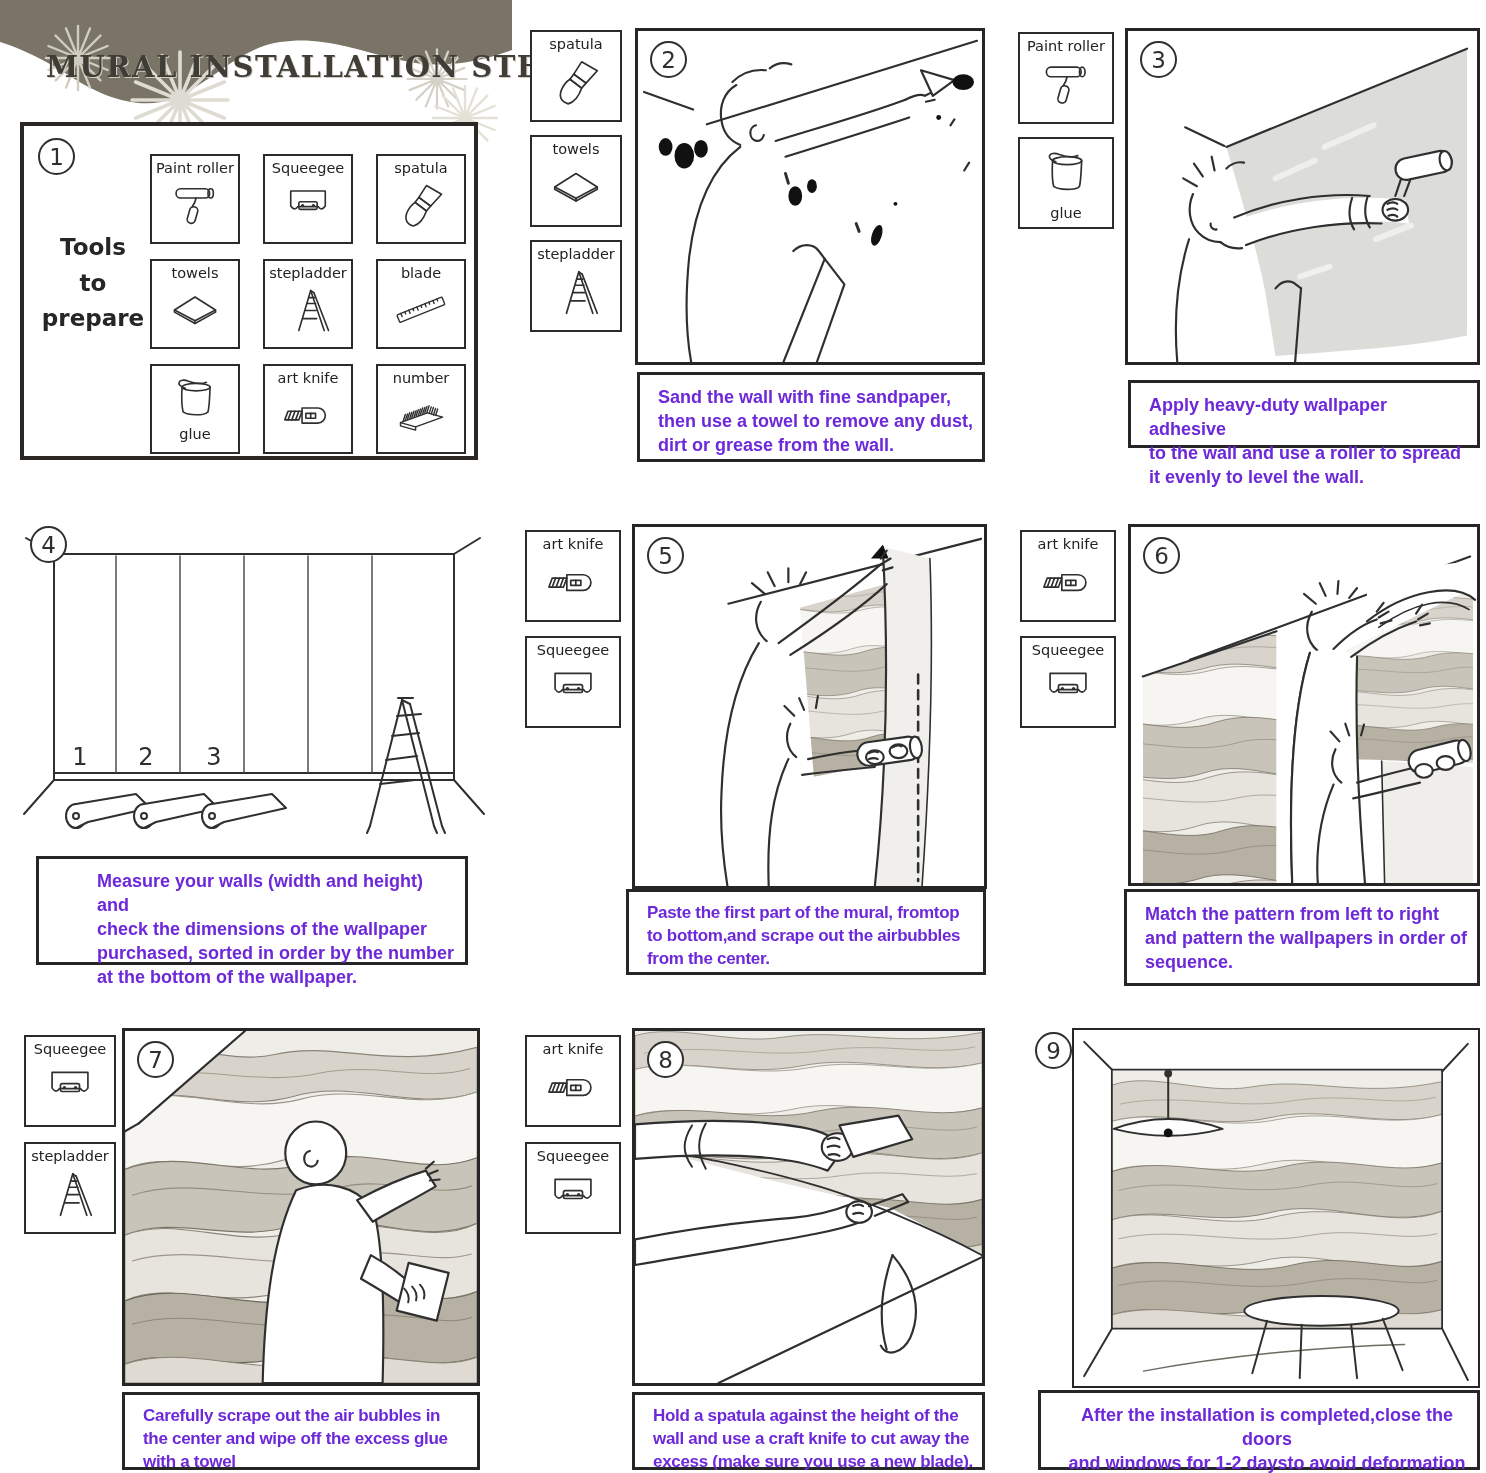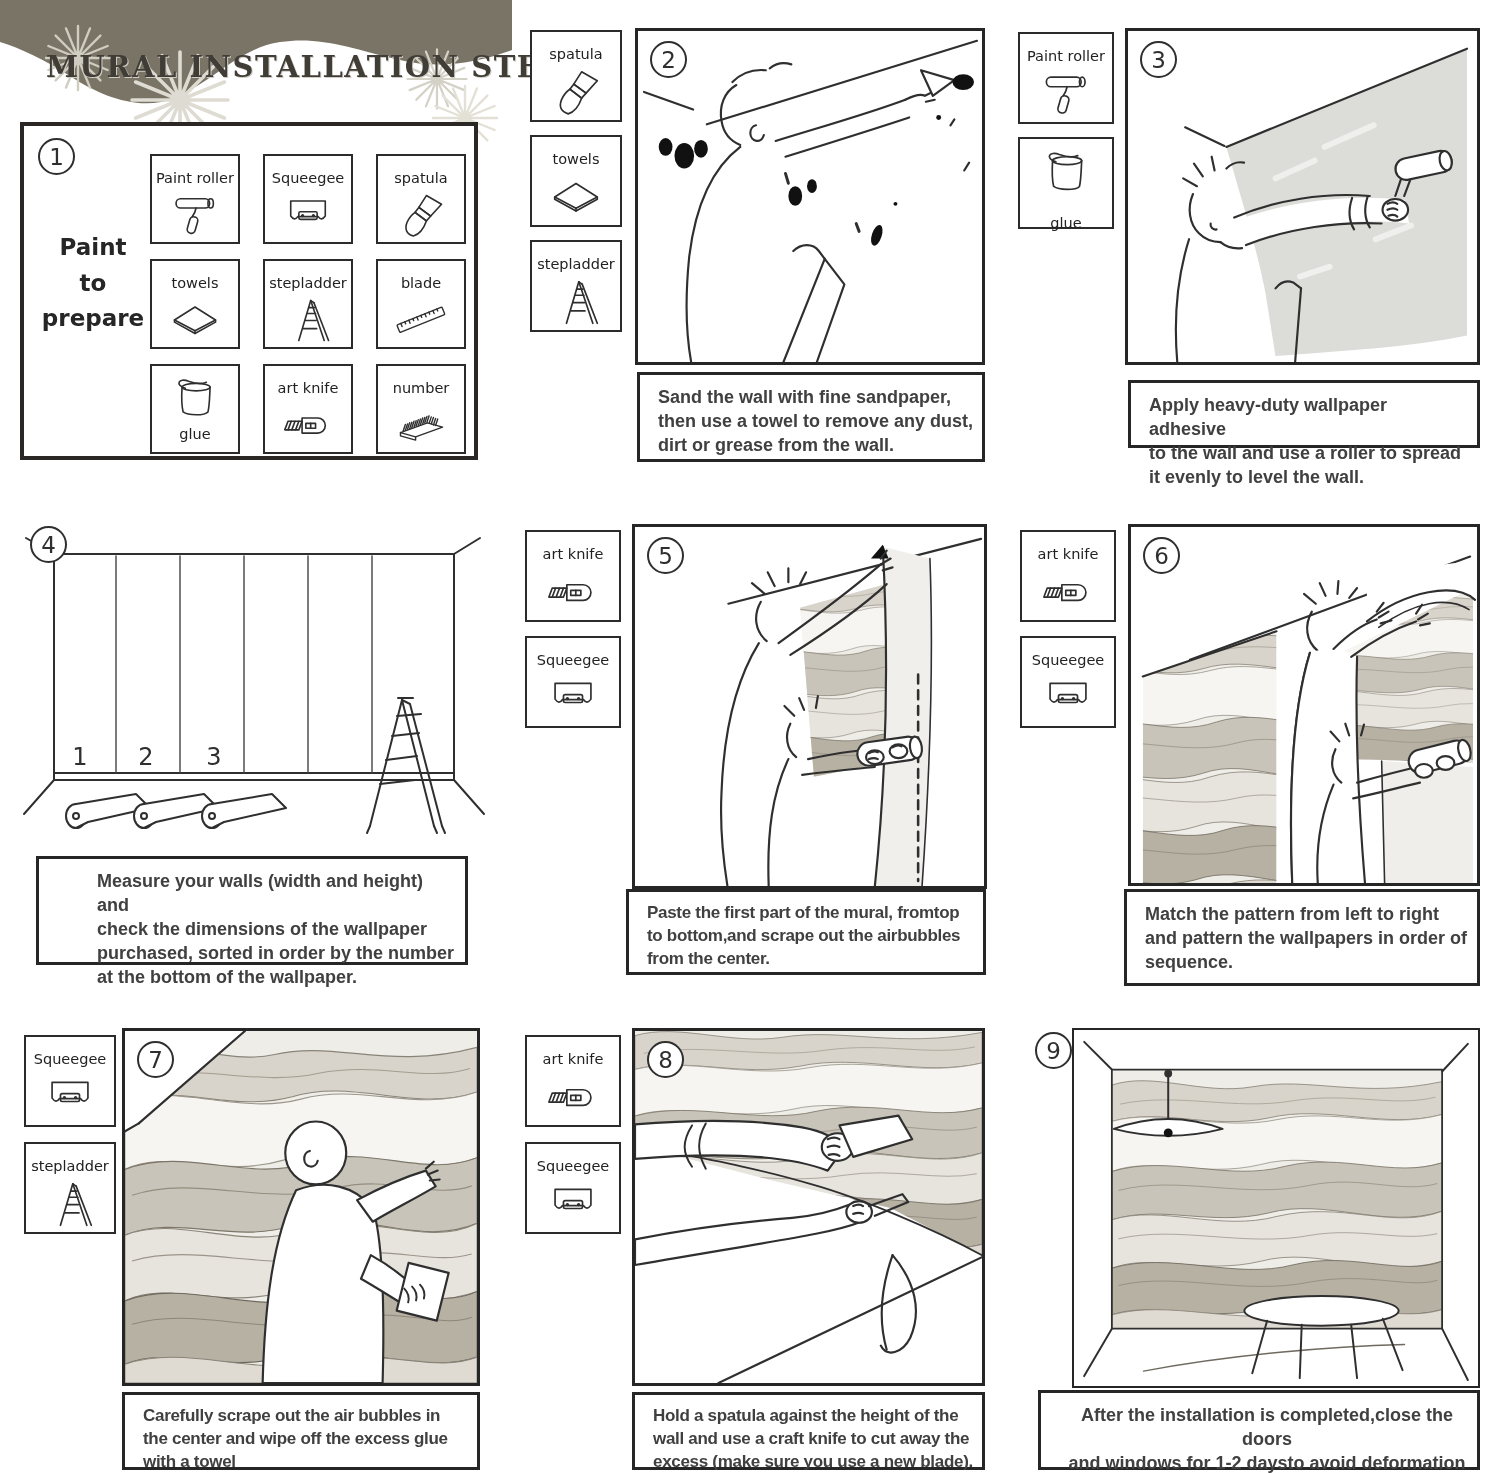--- a/index.html
+++ b/index.html
@@ -15,40 +15,40 @@
 
   
   .toolboard { position:absolute; left:20px; top:122px; width:458px; height:338px;
                border:4px solid #2b2724; background:#fff; }
   .heading { position:absolute; left:10px; top:104px; width:118px; text-align:center;
              font-family:"DejaVu Sans", sans-serif; font-weight:bold; font-size:23px;
              line-height:1.55; white-space:pre-line; color:#262626; }
   .cell { position:absolute; width:90px; height:90px; border:2.5px solid #2b2b2b;
           background:#fff; text-align:center; }
   .cell .tl, .toolbox .tl { font-family:"DejaVu Sans", sans-serif; font-size:14.5px; color:#222;
-          margin-top:14px; white-space:nowrap; }
+          margin-top:4px; white-space:nowrap; }
   .cell svg { width:54px; height:54px; display:block; margin:2px auto 0; }
   .cell.lab-bottom svg { margin-top:6px; }
   .cell.lab-bottom .tl { margin-top:0; }
 
   
   .toolbox { position:absolute; width:92px; height:92px; border:2.5px solid #2b2b2b;
              background:#fff; text-align:center; }
   .toolbox svg { width:58px; height:56px; display:block; margin:2px auto 0; }
   .toolbox.wide { width:96px; }
 
   
   .panel { position:absolute; background:#fff; border:3px solid #262626; }
   .panel.thin { border-width:2px; }
   .scene { position:absolute; left:0; top:0; width:100%; height:100%; display:block; }
   .circ { position:absolute; width:37px; height:37px; border:2.5px solid #2f2f2f; border-radius:50%;
           background:#fff; display:flex; align-items:center; justify-content:center;
           font-family:"DejaVu Sans", sans-serif; font-size:23px; color:#2f2f2f; z-index:5; }
   .cap { position:absolute; border:3px solid #262626; background:#fff;
-         font-weight:600; font-size:18px; line-height:1.34; color:#404040;
+         font-weight:600; font-size:18px; line-height:1.34; color:#6d28d9;
          white-space:pre-line; padding:10px 8px 8px 18px; }
   .cap-tight { font-size:17px; letter-spacing:-0.3px; }
   .cap-indent { padding-left:58px; }
   .cap-center { text-align:center; padding-left:24px; }
 
   svg text { font-family:"DejaVu Sans", sans-serif; fill:#2f2f2f; }
 </style>
 </head>
 <body>
 
@@ -163,21 +163,21 @@
   </svg>
   <svg class="abs" style="left:420px;top:78px" width="90" height="80">
     <g color="#e3e0d6">
         <use href="#flower" x="5" y="0" width="80" height="80" stroke="currentColor" fill="currentColor"></use>
       </g>
   </svg>
   <div class="title">MURAL INSTALLATION STEPS</div>
 
   <div class="toolboard">
     <div class="circ" style="left:14px;top:12px">1</div>
-    <div class="heading">Paint
+    <div class="heading">Tools
 to
 prepare</div>
 
     <div class="cell" style="left:126px;top:28px">
       <div class="tl">Paint roller</div>
       <svg>
           <use href="#i-roller"></use>
         </svg>
     </div>
     <div class="cell" style="left:239px;top:28px">

